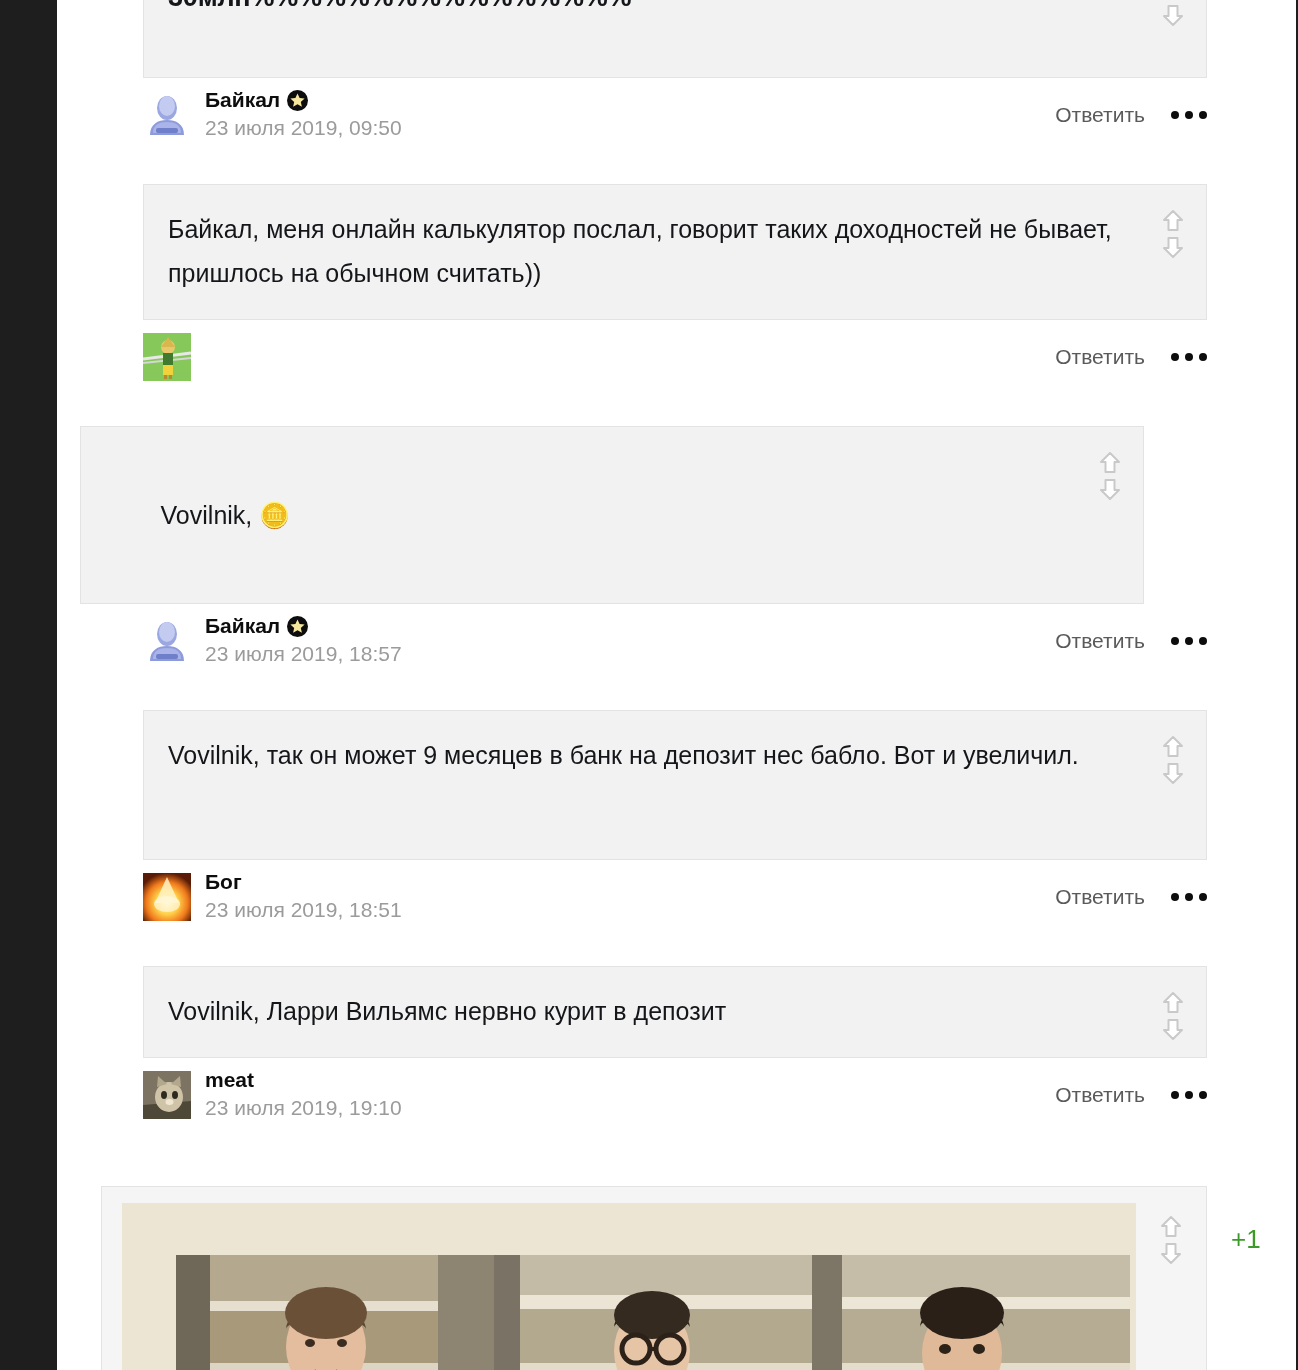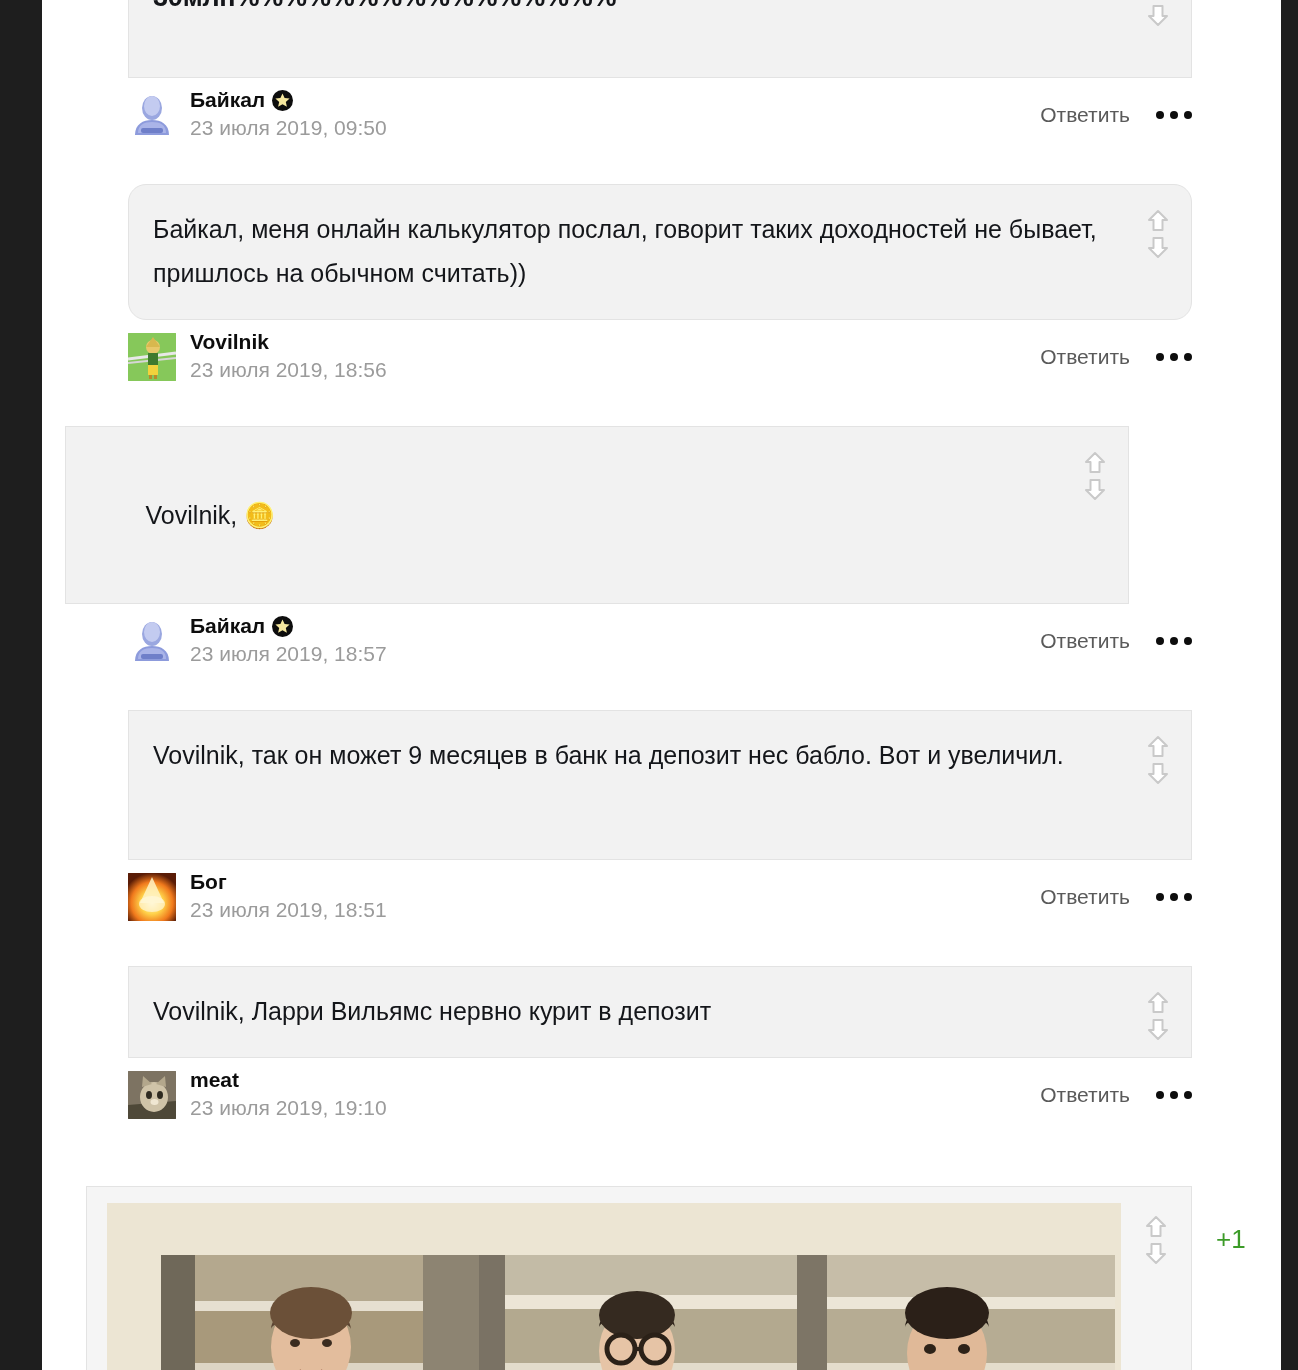--- a/index.html
+++ b/index.html
@@ -27,21 +27,21 @@
     background: #1e1e1e;
   }
   .rail-right {
     position: absolute;
     left: 1281px; top: 0;
     width: 17px; height: 1370px;
     background: #1e1e1e;
   }
   .page {
     position: absolute;
-    left: 42px; top: 0;
+    left: 57px; top: 0;
     width: 1239px;
     height: 1370px;
     background: #ffffff;
     overflow: hidden;
   }
 
   
   .msg {
     position: relative;
     margin: 0 0 0 86px;
@@ -57,21 +57,21 @@
     color: #14161a;
     word-wrap: break-word;
     overflow-wrap: break-word;
     white-space: pre-wrap;
   }
   .msg-text.bold {
     font-weight: bold;
     font-size: 27px;
     letter-spacing: -0.2px;
   }
-  .msg.tall { min-height: 136px; border-radius: 18px; }
+  .msg.tall { min-height: 136px; }
   .msg.tall2 { min-height: 150px; }
 
   
   .votes {
     position: absolute;
     right: 18px;
     top: 24px;
     width: 30px;
     display: flex;
     flex-direction: column;
@@ -278,26 +278,20 @@
           <rect x="0" y="0" width="48" height="48" fill="#86c85a"></rect>
           <path d="M0 26 L48 20" stroke="#e8e8e8" stroke-width="3"></path>
           <path d="M0 30 L48 25" stroke="#d6d6d6" stroke-width="2"></path>
           <ellipse cx="25" cy="14" rx="7" ry="7" fill="#e8c86a"></ellipse>
           <path d="M18 14 L25 4 L32 14 Z" fill="#d8b84e"></path>
           <rect x="20" y="20" width="10" height="14" fill="#3f7a2f"></rect>
           <rect x="20" y="32" width="10" height="10" fill="#f2d23c"></rect>
           <rect x="21" y="42" width="3" height="4" fill="#b98a2a"></rect>
           <rect x="26" y="42" width="3" height="4" fill="#b98a2a"></rect>
         </svg>
-      </div>
-      <div class="meta">
-        <div class="uname">
-          <span>Vovilnik</span>
-        </div>
-        <div class="date">23 июля 2019, 18:56</div>
       </div>
       <div class="row-actions">
         <span class="reply-link">Ответить</span>
         <span class="dots">
             <i></i>
             <i></i>
             <i></i>
           </span>
       </div>
     </div>

